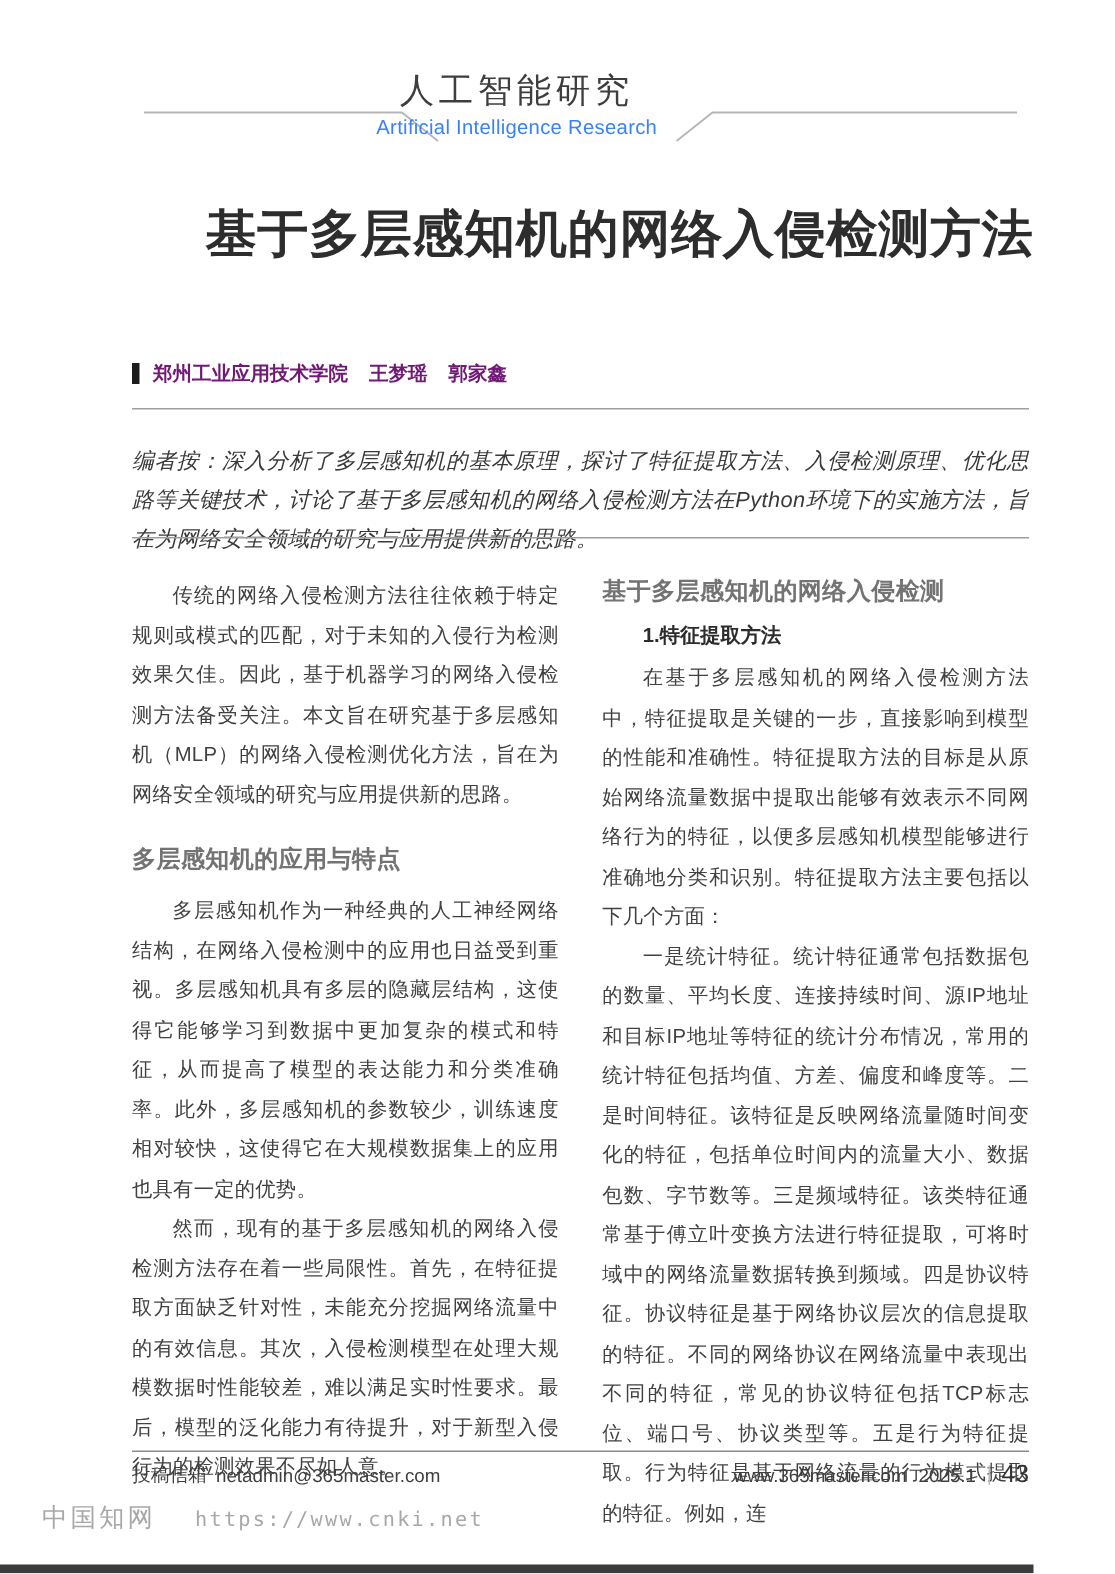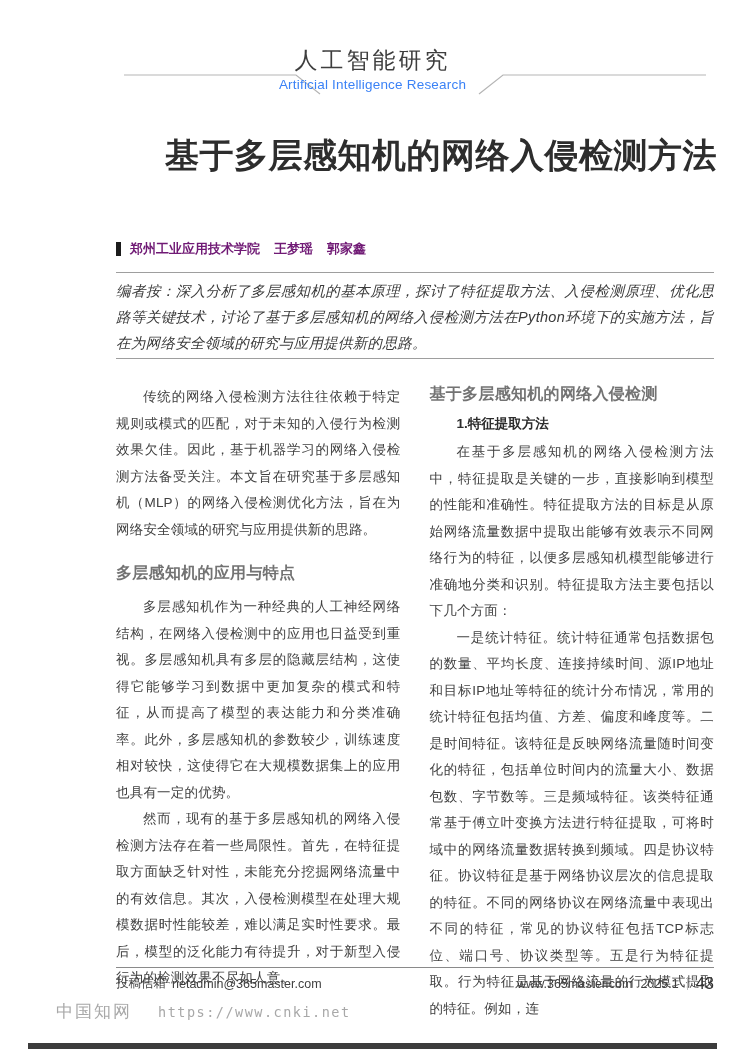--- a/index.html
+++ b/index.html
@@ -4,21 +4,20 @@
 <style>
   html, body { margin: 0; padding: 0; background: #ffffff; }
   .page {
     position: relative;
     width: 689px;
     height: 1049px;
     background: #ffffff;
     overflow: hidden;
     font-family: "Liberation Sans", sans-serif;
     color: #414141;
-    margin-left: 28px;
   }
 
   
   .header-lines { position: absolute; left: 0; top: 0; width: 743px; height: 120px; }
   .journal-name-cn {
     position: absolute; top: 45px; left: 0; width: 100%;
     text-align: center; font-size: 23px; letter-spacing: 3px; color: #3e3e3e;
   }
   .journal-name-en {
     position: absolute; top: 77px; left: 0; width: 100%;
@@ -42,21 +41,21 @@
     display: inline-block; width: 5px; height: 14px;
     background: #1c1c1c; margin-right: 9px; flex: none;
   }
   .author-name { margin-left: 14px; }
 
   
   .rule { position: absolute; left: 88px; width: 598px; height: 0; border-top: 1px solid #9e9e9e; }
   .rule-top { top: 272px; }
   .rule-bottom { top: 358px; }
   .editor-note {
-    position: absolute; top: 278px; left: 88px; width: 598px;
+    position: absolute; top: 295px; left: 88px; width: 598px;
     font-size: 14.5px; line-height: 26px; font-style: italic;
     letter-spacing: 0.3px; color: #3a3a3a; text-align: justify; margin: 0;
   }
 
   
   .columns {
     position: absolute; top: 384px; left: 88px; width: 598px;
     display: flex; gap: 29px;
   }
   .col { flex: 1 1 0; min-width: 0; }

